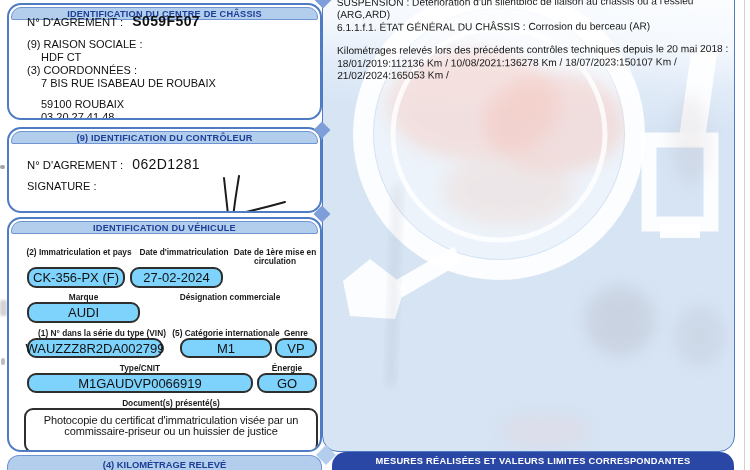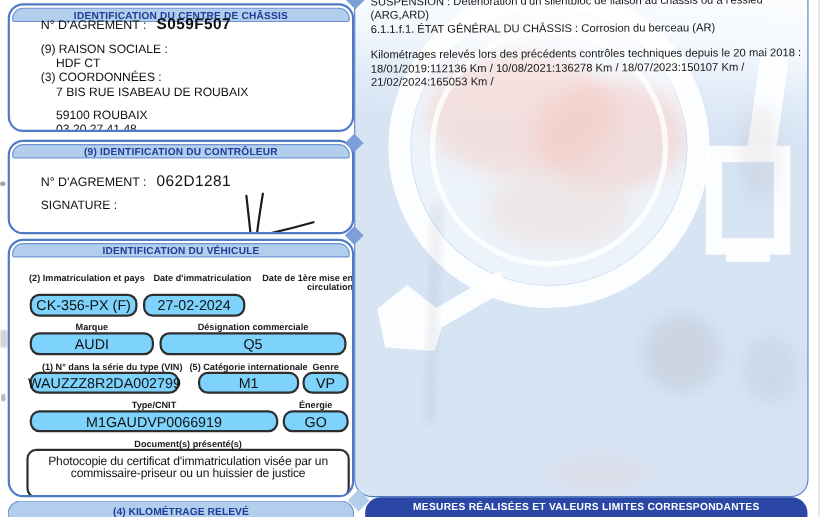--- a/index.html
+++ b/index.html
@@ -25,35 +25,35 @@
   
   .sec{ position:absolute; left:7px; width:315px; background:#fff; border:2px solid #4e7bc4; border-radius:14px; overflow:hidden; }
   .sec-h{
     margin:2px; height:13px; background:#b3cdec; border:1px solid #6f94d2; border-radius:10px 10px 2px 2px;
     display:flex; justify-content:center; align-items:center;
     color:#1c3e96; font-size:9.2px; font-weight:bold; letter-spacing:.2px; white-space:nowrap;
   }
   .sec1{ top:3px; height:117px; }
   .sec2{ top:127px; height:86px; }
   .sec3{ top:217px; height:235px; }
-  .sec-body{ padding-left:28px; font-size:11px; line-height:12px; color:#101010; }
+  .sec-body{ padding-left:18px; font-size:11px; line-height:12px; color:#101010; }
   .row-agrement{ position:relative; z-index:2; margin-top:-7px; display:flex; align-items:baseline; }
   .sec2 .row-agrement{ margin-top:14px; }
   .agr-label{ font-size:11.3px; }
   .agr-value{ margin-left:9px; font-size:14px; letter-spacing:.4px; }
   .agr-value.bold{ font-weight:bold; }
   .indent{ padding-left:14px; }
   .mt10{ margin-top:10px; } .mt9{ margin-top:9px; } .mt1{ margin-top:1px; }
   .sig-row{ margin-top:9px; font-size:11px; }
   .sig-svg{ position:absolute; left:191px; top:17px; }
 
   
   .v-wrap{ position:relative; width:100%; height:214px; }
   .lbl{ position:absolute; font-size:8.3px; font-weight:bold; color:#1a1a1a;
-        display:flex; justify-content:center; text-align:right; line-height:8.6px; }
+        display:flex; justify-content:center; text-align:center; line-height:8.6px; }
   .lbl.nw{ white-space:nowrap; }
   .vbox{ position:absolute; height:21px; background:#7dd3fc; border:2px solid #2e2e2e; border-radius:9px;
          display:flex; justify-content:center; align-items:center; font-size:13px; color:#111; white-space:nowrap; }
   .vbox.h20{ height:20px; }
   .docbox{ position:absolute; left:15px; top:172px; width:294px; height:45px; background:#fff;
            border:2px solid #2e2e2e; border-radius:9px; padding:5px 4px 0 4px;
            font-size:11px; letter-spacing:-0.15px; line-height:11px; text-align:center; color:#151515; }
 
   .km-bar{
     position:absolute; left:7px; top:455px; width:315px; height:20px;
@@ -155,21 +155,20 @@
       <div class="lbl nw" style="left:130px;top:12px;width:90px;">Date d'immatriculation</div>
       <div class="lbl" style="left:220px;top:12px;width:92px;">Date de 1ère mise en circulation</div>
 
       <div class="vbox" style="left:18px;top:31px;width:98px;">CK-356-PX (F)</div>
       <div class="vbox" style="left:121px;top:31px;width:93px;">27-02-2024</div>
 
       <div class="lbl nw" style="left:18px;top:57px;width:113px;">Marque</div>
       <div class="lbl nw" style="left:136px;top:57px;width:170px;">Désignation commerciale</div>
 
       <div class="vbox" style="left:18px;top:66px;width:113px;">AUDI</div>
-      <div class="vbox" style="left:136px;top:66px;width:170px;">Q5</div>
 
       <div class="lbl nw" style="left:18px;top:93px;width:150px;">(1) N° dans la série du type (VIN)</div>
       <div class="lbl nw" style="left:171px;top:93px;width:92px;">(5) Catégorie internationale</div>
       <div class="lbl nw" style="left:266px;top:93px;width:42px;">Genre</div>
 
       <div class="vbox h20" style="left:18px;top:102px;width:136px;">WAUZZZ8R2DA002799</div>
       <div class="vbox h20" style="left:171px;top:102px;width:92px;">M1</div>
       <div class="vbox h20" style="left:266px;top:102px;width:42px;">VP</div>
 
       <div class="lbl nw" style="left:18px;top:128px;width:226px;">Type/CNIT</div>

